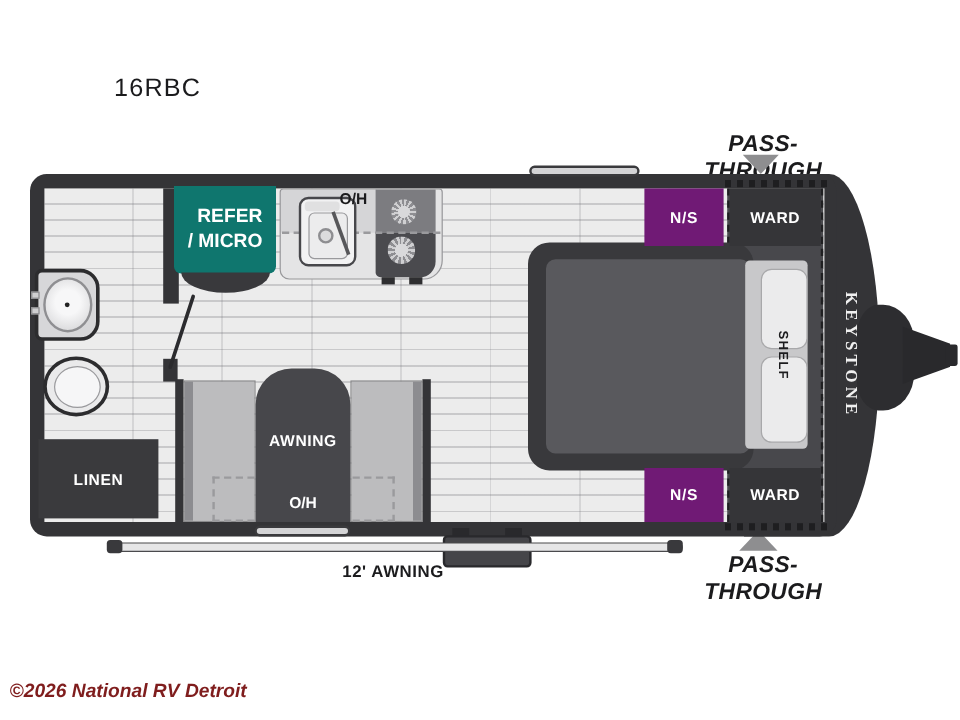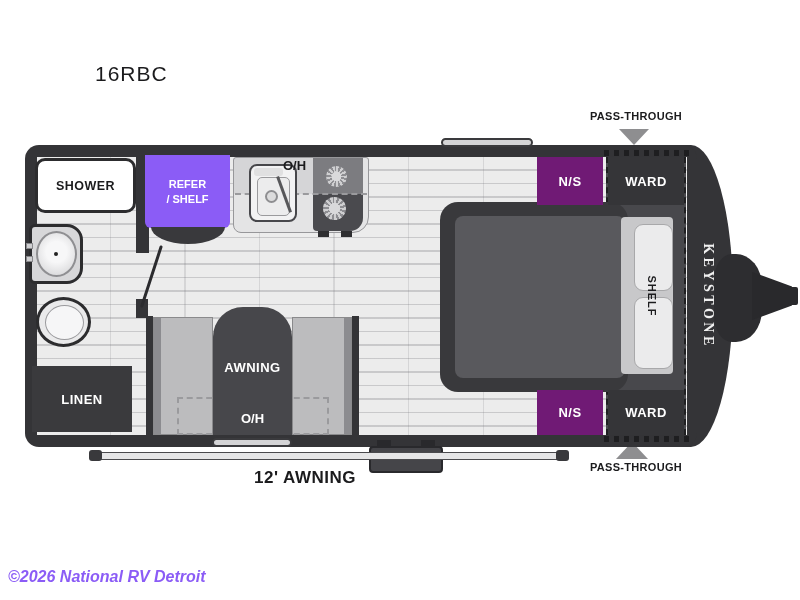--- a/index.html
+++ b/index.html
@@ -7,21 +7,21 @@
     position:relative;width:800px;height:600px;background:#ffffff;overflow:hidden;
     font-family:"Liberation Sans",sans-serif;
   }
   .abs{position:absolute;}
   .lbl{font-weight:bold;color:#ffffff;text-align:center;}
   .dark-lbl{font-weight:bold;color:#1b1b1d;text-align:center;}
   .flexc{display:flex;align-items:center;justify-content:center;}
 
   
   .title{left:95px;top:62px;font-size:21px;color:#1b1b1d;letter-spacing:1px;font-weight:normal;}
-  .watermark{left:8px;top:568px;font-size:16px;font-weight:bold;font-style:italic;color:#8b5cf6;}
+  .watermark{left:8px;top:568px;font-size:16px;font-weight:bold;font-style:italic;color:#7f1d1d;}
 
   
   .cap{left:620px;top:145px;width:113px;height:302px;background:#343437;
        border-radius:0 42px 42px 0 / 0 151px 151px 0;}
   .hitch-bump{left:714px;top:254px;width:48px;height:88px;background:#2d2d30;
        border-radius:18px 26px 26px 18px / 26px 32px 32px 26px;}
   .hitch-cone{left:752px;top:272px;width:40px;height:48px;background:#29292c;
        clip-path:polygon(0 0,100% 30%,100% 70%,0 100%);}
   .hitch-tip{left:788px;top:287px;width:10px;height:18px;background:#29292c;border-radius:2px;}
   .body-shell{left:25px;top:145px;width:672px;height:302px;background:#343437;border-radius:14px;}
@@ -67,22 +67,22 @@
           border:3px solid #2c2c2e;box-sizing:border-box;}
   .toilet-inner{left:45px;top:305px;width:39px;height:35px;border-radius:50%;background:#f6f6f7;
           border:1.5px solid #9a9a9d;box-sizing:border-box;}
   .linen{left:32px;top:366px;width:100px;height:66px;background:#3a3a3d;font-size:13px;letter-spacing:.5px;}
   .bath-wall{left:136px;top:157px;width:13px;height:96px;background:#343437;}
   .door-post{left:136px;top:299px;width:12px;height:19px;background:#343437;}
   .door-line{left:140px;top:304px;width:65px;height:3px;background:#2b2b2e;border-radius:2px;
              transform:rotate(-72deg);transform-origin:2px 50%;}
 
   
-  .refer{left:145px;top:155px;width:85px;height:73px;background:#8b5cf6;border-radius:0 0 6px 6px;
-         font-size:11px;line-height:1.3;}
+  .refer{left:145px;top:155px;width:85px;height:73px;background:#0f766e;border-radius:0 0 6px 6px;
+         font-size:16px;line-height:1.3;text-align:right;}
   .refer-fan{left:151px;top:227px;width:74px;height:17px;background:#39393c;
          border-radius:0 0 37px 37px / 0 0 17px 17px;}
   .counter{left:233px;top:157px;width:136px;height:76px;background:#e4e4e5;border:1.5px solid #97979a;
            border-radius:3px 3px 16px 8px;box-sizing:border-box;}
   .counter-shade{left:234px;top:158px;width:80px;height:36px;background:rgba(110,110,118,.12);}
   .counter-dash{left:235px;top:193px;width:132px;height:0;border-top:2px dashed #9a9a9d;}
   .stove-top{left:313px;top:158px;width:50px;height:36px;background:#7c7c80;}
   .stove-bottom{left:313px;top:194px;width:50px;height:37px;background:#4a4a4e;border-radius:0 0 13px 4px;}
   .burner{border-radius:50%;
      background:radial-gradient(circle,#d9d9db 0 33%,rgba(0,0,0,0) 34%),
@@ -112,24 +112,24 @@
   .oh-dinette{left:213px;top:411px;width:79px;font-size:13px;}
 
   
   .window{height:9px;background:#d4d4d6;border:2px solid #3a3a3d;border-radius:5px;box-sizing:border-box;}
   .step-post{width:14px;height:10px;background:#29292c;top:440px;}
   .step{left:369px;top:446px;width:74px;height:27px;background:#454549;border:2px solid #29292c;
         border-radius:4px;box-sizing:border-box;}
   .awning-bar{left:92px;top:452px;width:477px;height:8px;background:#e6e6e7;border:1.5px solid #4a4a4d;
               border-radius:4px;box-sizing:border-box;}
   .awning-cap{width:13px;height:11px;background:#39393c;border-radius:3px;top:450px;}
-  .awning-lbl{left:240px;top:468px;width:130px;font-size:17px;letter-spacing:.5px;}
-
-  
-  .pt-lbl{width:152px;font-size:11px;letter-spacing:.3px;}
+  .awning-lbl{left:240px;top:468px;width:130px;font-size:14px;letter-spacing:.5px;text-align:right;}
+
+  
+  .pt-lbl{width:152px;font-size:19px;letter-spacing:.3px;font-style:italic;}
   .arrow-down{left:619px;top:129px;width:0;height:0;border-left:15px solid transparent;
               border-right:15px solid transparent;border-top:16px solid #8e8e90;}
   .arrow-up{left:616px;top:442px;width:0;height:0;border-left:16px solid transparent;
             border-right:16px solid transparent;border-bottom:17px solid #8e8e90;}
 </style>
 </head>
 <body>
 
 <div class="page">
 
@@ -159,37 +159,36 @@
   <div class="abs shelf-pad" style="top:297px;height:72px;"></div>
   <div class="abs shelf-lbl">SHELF</div>
 
   <div class="abs box ns-top flexc lbl small-lbl">N/S</div>
   <div class="abs ward-top flexc lbl small-lbl">WARD</div>
   <div class="abs box ns-bottom flexc lbl small-lbl">N/S</div>
   <div class="abs ward-bottom flexc lbl small-lbl">WARD</div>
 
   <div class="abs keystone">KEYSTONE</div>
 
-  <div class="abs shower flexc dark-lbl">SHOWER</div>
   <div class="abs vanity"></div>
   <div class="abs sink-oval"></div>
   <div class="abs sink-drain"></div>
   <div class="abs faucet-tab" style="left:26px;top:243px;"></div>
   <div class="abs faucet-tab" style="left:26px;top:256px;"></div>
   <div class="abs toilet"></div>
   <div class="abs toilet-inner"></div>
   <div class="abs linen flexc lbl">LINEN</div>
   <div class="abs bath-wall"></div>
   <div class="abs door-post"></div>
   <div class="abs door-line"></div>
 
   <div class="abs refer flexc lbl">
     <div>
       <div>REFER</div>
-      <div>/ SHELF</div>
+      <div>/ MICRO</div>
     </div>
   </div>
   <div class="abs refer-fan"></div>
   <div class="abs counter"></div>
   <div class="abs counter-shade"></div>
   <div class="abs stove-top"></div>
   <div class="abs stove-bottom"></div>
   <div class="abs counter-dash"></div>
   <div class="abs burner" style="left:326px;top:166px;width:21px;height:21px;"></div>
   <div class="abs burner" style="left:323px;top:197px;width:23px;height:23px;"></div>

